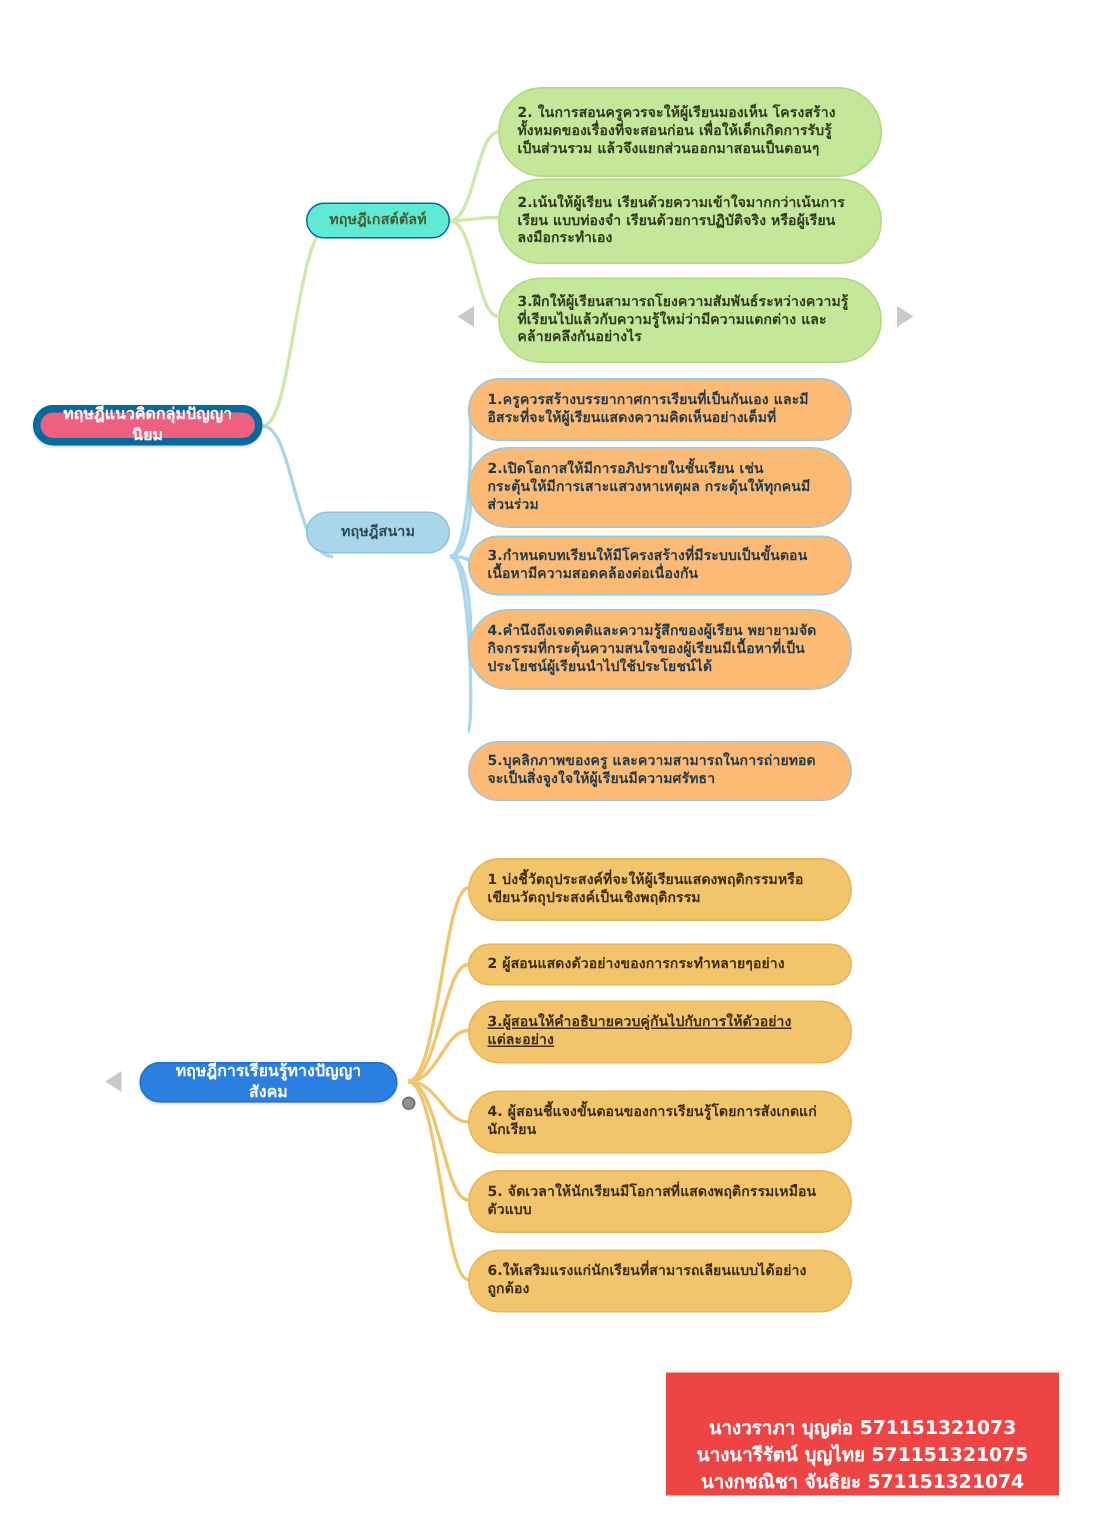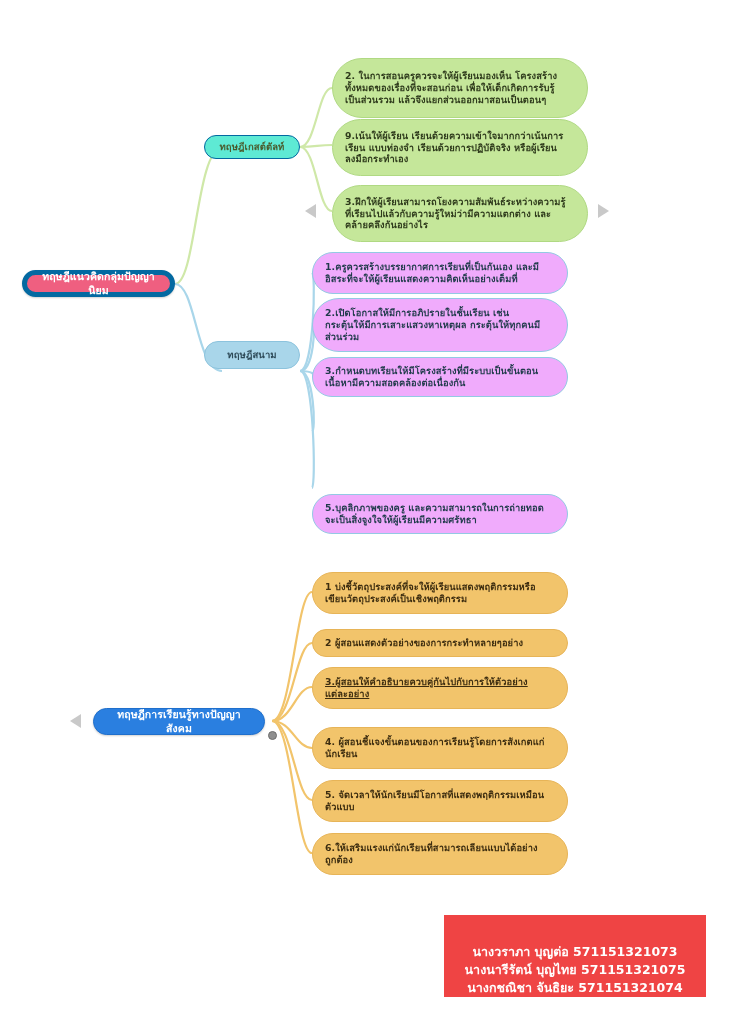--- a/index.html
+++ b/index.html
@@ -71,21 +71,21 @@
   .leaf-green {
     background: #c5e79a;
     border: 1px solid #b0d983;
     color: #2f3b1c;
     font-weight: bold;
     font-size: 9.3px;
     text-align: left;
   }
   
   .leaf-blue {
-    background: #f0abfc;
+    background: #fdba74;
     border: 1px solid #93c9e3;
     color: #1f3a4a;
     font-weight: bold;
     font-size: 9.3px;
     text-align: left;
   }
   
   .leaf-orange {
     background: #f2c46b;
     border: 1px solid #e7b457;
@@ -182,21 +182,21 @@
   <div class="node branch-blue" style="left:204px; top:341px; width:96px; height:28px;">
     <span class="node-text">ทฤษฎีสนาม</span>
   </div>
 
   <div class="node leaf-green" style="left:332px; top:58px; width:256px; height:60px;">
     <span class="node-text">2. ในการสอนครูควรจะให้ผู้เรียนมองเห็น โครงสร้าง
 ทั้งหมดของเรื่องที่จะสอนก่อน เพื่อให้เด็กเกิดการรับรู้
 เป็นส่วนรวม แล้วจึงแยกส่วนออกมาสอนเป็นตอนๆ</span>
   </div>
   <div class="node leaf-green" style="left:332px; top:119px; width:256px; height:57px;">
-    <span class="node-text">9.เน้นให้ผู้เรียน เรียนด้วยความเข้าใจมากกว่าเน้นการ
+    <span class="node-text">2.เน้นให้ผู้เรียน เรียนด้วยความเข้าใจมากกว่าเน้นการ
 เรียน แบบท่องจำ เรียนด้วยการปฏิบัติจริง หรือผู้เรียน
 ลงมือกระทำเอง</span>
   </div>
   <div class="node leaf-green" style="left:332px; top:185px; width:256px; height:57px;">
     <span class="node-text">3.ฝึกให้ผู้เรียนสามารถโยงความสัมพันธ์ระหว่างความรู้
 ที่เรียนไปแล้วกับความรู้ใหม่ว่ามีความแตกต่าง และ
 คล้ายคลึงกันอย่างไร</span>
   </div>
 
   <div class="node leaf-blue" style="left:312px; top:252px; width:256px; height:42px;">
@@ -205,20 +205,25 @@
   </div>
   <div class="node leaf-blue" style="left:312px; top:298px; width:256px; height:54px;">
     <span class="node-text">2.เปิดโอกาสให้มีการอภิปรายในชั้นเรียน  เช่น
 กระตุ้นให้มีการเสาะแสวงหาเหตุผล  กระตุ้นให้ทุกคนมี
 ส่วนร่วม</span>
   </div>
   <div class="node leaf-blue" style="left:312px; top:357px; width:256px; height:40px;">
     <span class="node-text">3.กำหนดบทเรียนให้มีโครงสร้างที่มีระบบเป็นขั้นตอน
 เนื้อหามีความสอดคล้องต่อเนื่องกัน</span>
   </div>
+  <div class="node leaf-blue" style="left:312px; top:406px; width:256px; height:54px;">
+    <span class="node-text">4.คำนึงถึงเจตคติและความรู้สึกของผู้เรียน พยายามจัด
+กิจกรรมที่กระตุ้นความสนใจของผู้เรียนมีเนื้อหาที่เป็น
+ประโยชน์ผู้เรียนนำไปใช้ประโยชน์ได้</span>
+  </div>
   <div class="node leaf-blue" style="left:312px; top:470px; width:256px; height:40px;margin-top:24px;">
     <span class="node-text">5.บุคลิกภาพของครู และความสามารถในการถ่ายทอด
 จะเป็นสิ่งจูงใจให้ผู้เรียนมีความศรัทธา</span>
   </div>
 
   <div class="arrow right" style="left:598px; top:204px;"></div>
   <div class="arrow left" style="left:305px; top:204px;"></div>
 
   <div class="node root-blue" style="left:93px; top:708px; width:172px; height:27px;">
     <span class="node-text">ทฤษฎีการเรียนรู้ทางปัญญาสังคม</span>

